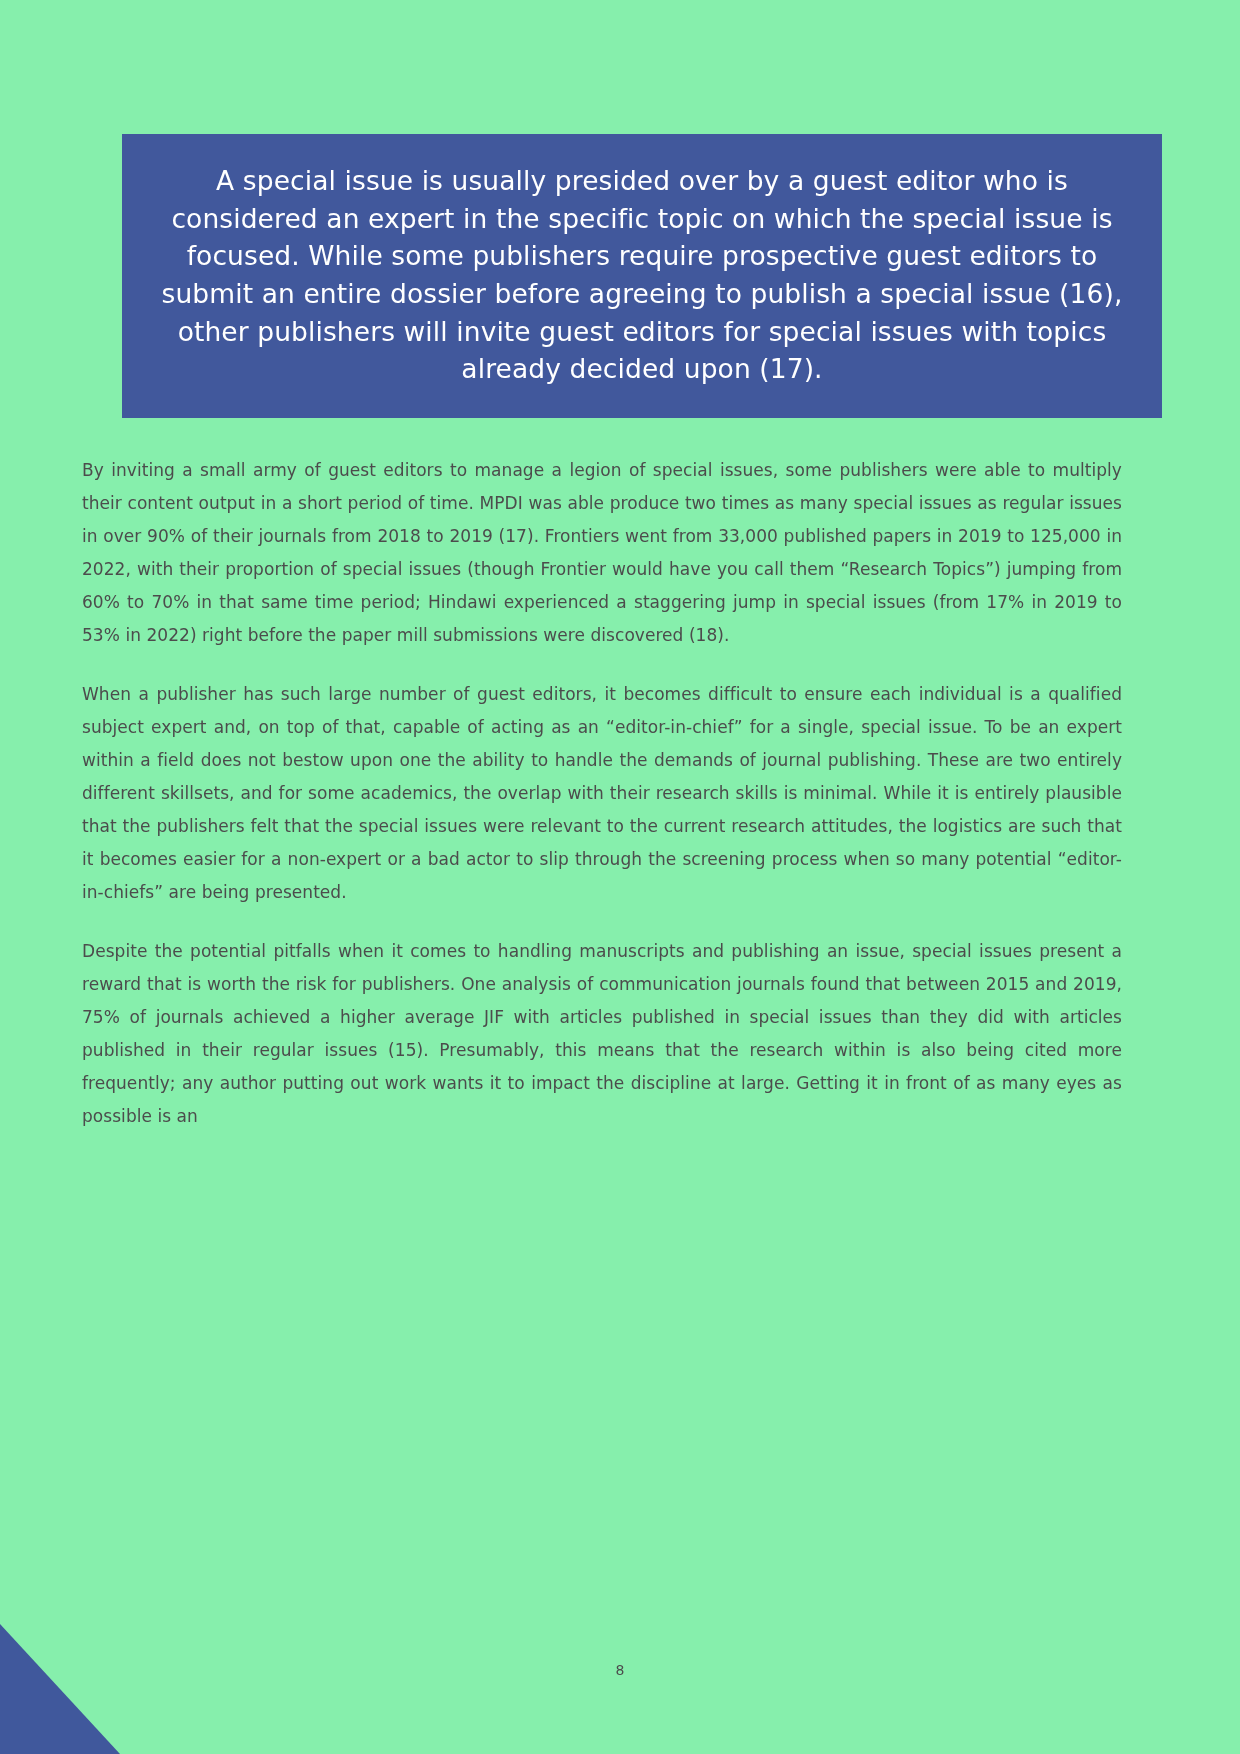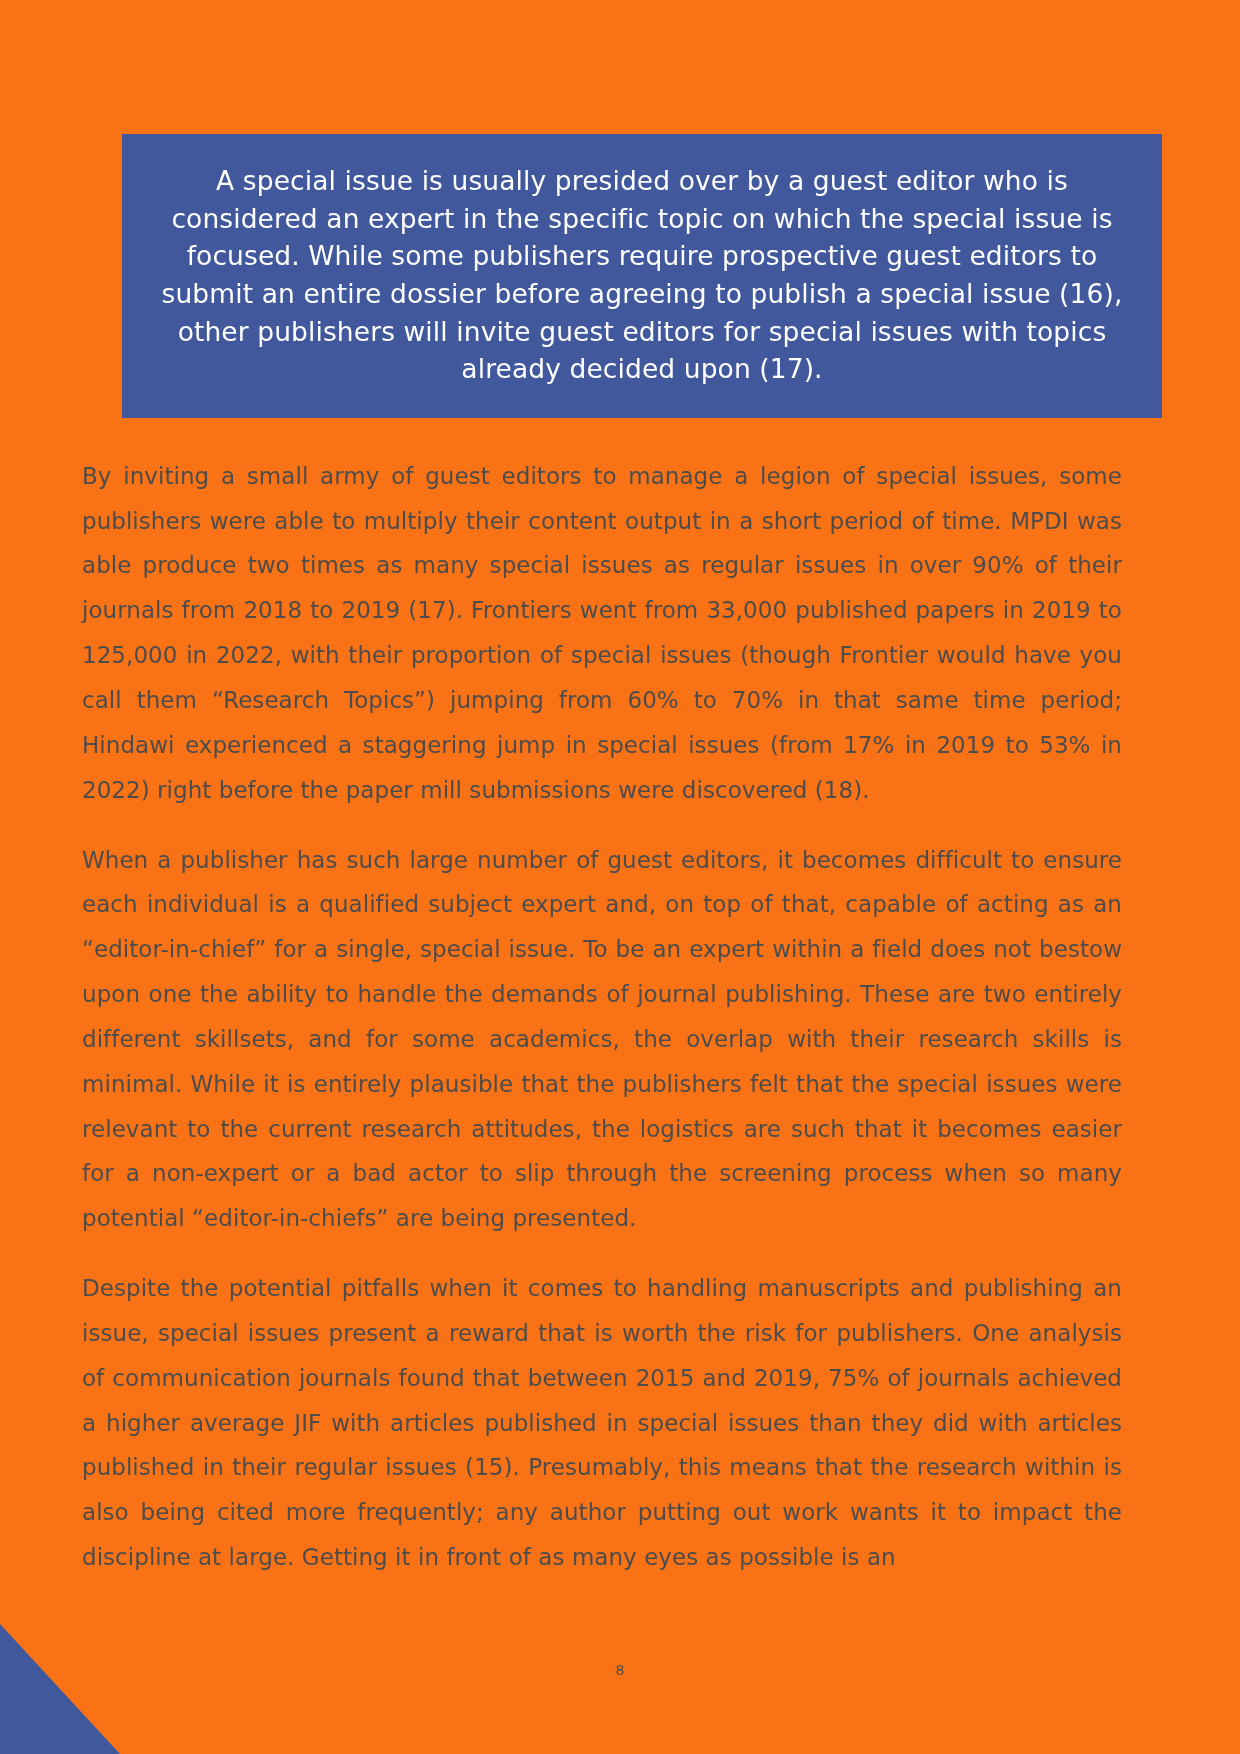--- a/index.html
+++ b/index.html
@@ -12,21 +12,21 @@
     background: #ffffff;
     font-family: "DejaVu Sans", sans-serif;
     position: relative;
     overflow: hidden;
   }
 
   .page {
     position: relative;
     width: 1240px;
     height: 1754px;
-    background: #f97316;
+    background: #86efac;
   }
 
   
   .corner-triangle {
     position: absolute;
     left: 0;
     bottom: 0;
     width: 0;
     height: 0;
     border-left: 120px solid #40589c;
@@ -49,21 +49,21 @@
     width: 1040px;
     text-align: center;
     font-size: 26.5px;
     line-height: 1.42;
     letter-spacing: 0.1px;
     font-weight: 400;
   }
 
   .body-text {
     color: #4c4c4c;
-    font-size: 23px;
+    font-size: 17px;
     line-height: 1.95;
     text-align: justify;
     width: 1040px;
     letter-spacing: 0.05px;
   }
 
   .body-text p {
     margin: 0 0 25px 0;
   }
   .body-text p:first-child {

